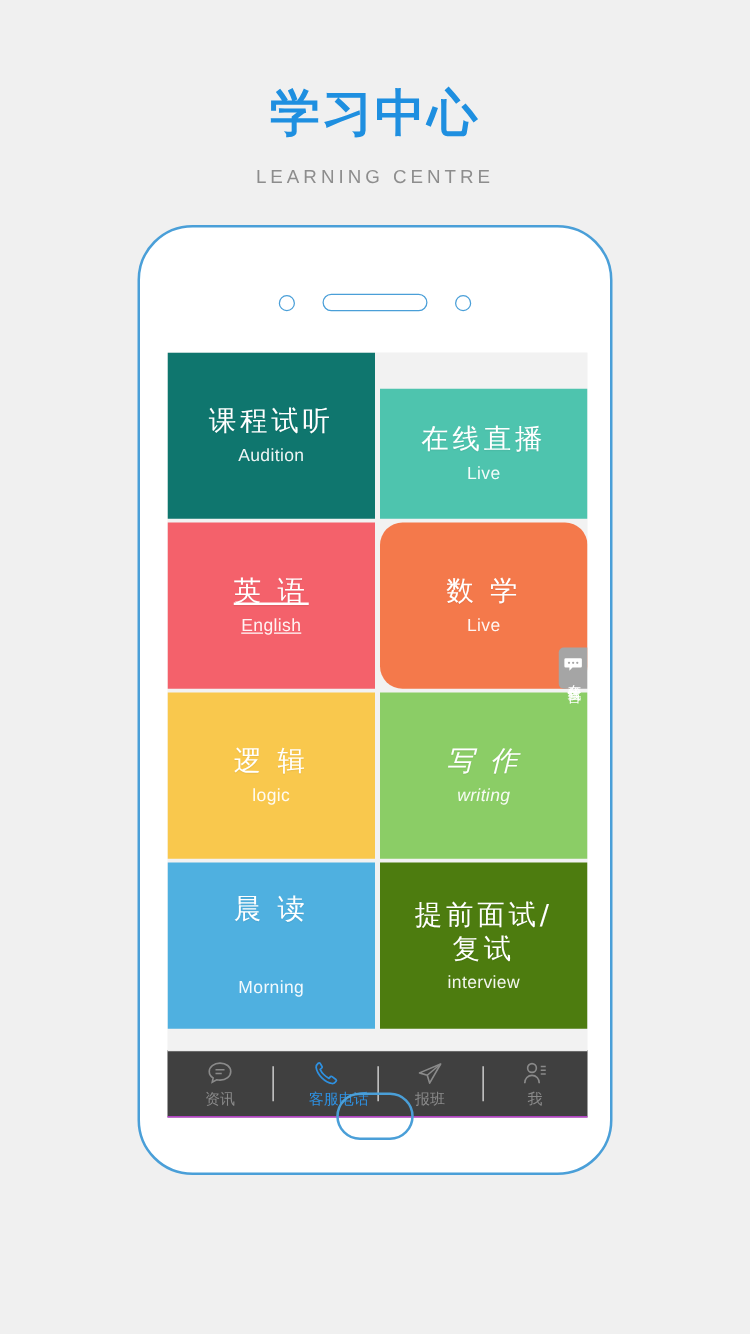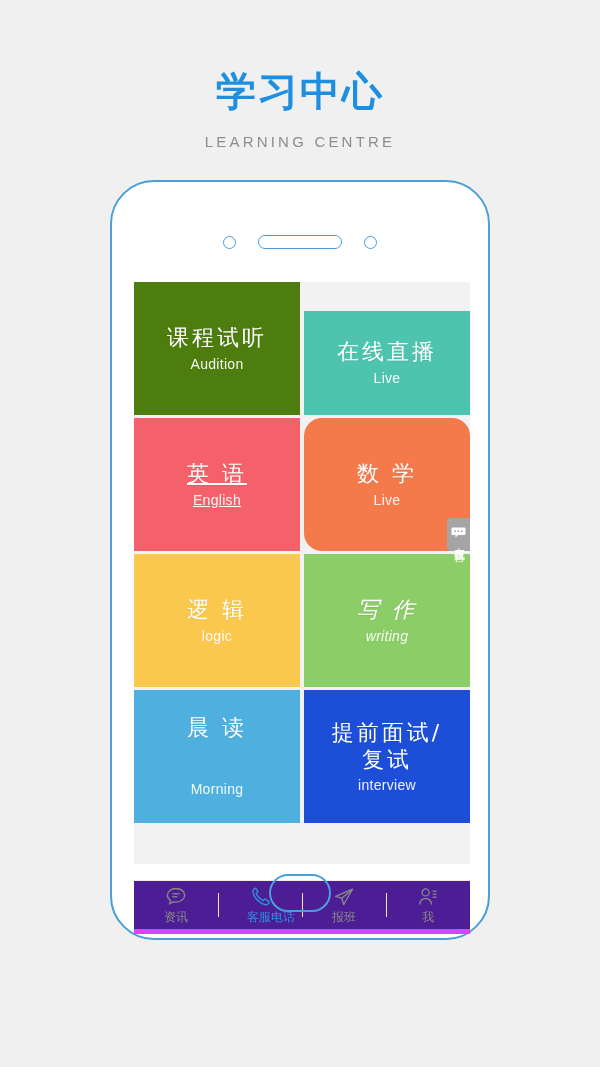--- a/index.html
+++ b/index.html
@@ -163,28 +163,28 @@
     font-size: 11px;
     line-height: 12px;
     color: #ffffff;
     letter-spacing: 1px;
   }
 
   
   .bottom-nav {
     position: absolute;
     left: 22px;
-    top: 698px;
+    top: 658px;
     width: 336px;
     height: 54px;
-    background: #4c1d95;
+    background: #404040;
     display: flex;
     align-items: center;
     border-top: 1px solid #ececec;
-    border-bottom: 5px solid #d946ef;
+    border-bottom: 1px solid #d946ef;
     box-sizing: border-box;
   }
   .nav-item {
     flex: 1;
     display: flex;
     flex-direction: column;
     align-items: center;
     justify-content: center;
     gap: 1px;
     cursor: pointer;
@@ -226,21 +226,21 @@
 
   <div class="phone-top">
     <div class="cam-dot"></div>
     <div class="speaker-slot"></div>
     <div class="cam-dot"></div>
   </div>
 
   <div class="screen">
 
     <div class="tile-grid" id="tile-grid">
-        <div class="tile" style="background: #4d7c0f;">
+        <div class="tile" style="background: #0f766e;">
           <div class="tile-cn">课程试听</div>
           <div class="tile-en">Audition</div>
         </div>
         <div class="tile" style="background: rgb(78, 196, 174); margin-top: 29px;">
           <div class="tile-cn">在线直播</div>
           <div class="tile-en">Live</div>
         </div>
         <div class="tile" style="background: rgb(244, 97, 107); text-decoration: underline;">
           <div class="tile-cn">英 语</div>
           <div class="tile-en">English</div>
@@ -254,21 +254,21 @@
           <div class="tile-en">logic</div>
         </div>
         <div class="tile" style="background: rgb(139, 205, 102); font-style: italic;">
           <div class="tile-cn">写 作</div>
           <div class="tile-en">writing</div>
         </div>
         <div class="tile" style="background: rgb(79, 176, 224); gap: 35px;">
           <div class="tile-cn">晨 读</div>
           <div class="tile-en">Morning</div>
         </div>
-        <div class="tile" style="background: #1d4ed8; text-align: center;">
+        <div class="tile" style="background: #4d7c0f; text-align: center;">
           <div class="tile-cn two-line">
             <div>提前面试/</div>
             <div>复试</div>
           </div>
           <div class="tile-en">interview</div>
         </div>
       </div>
 
     <div class="side-tab">
       <div class="side-tab-icon">

